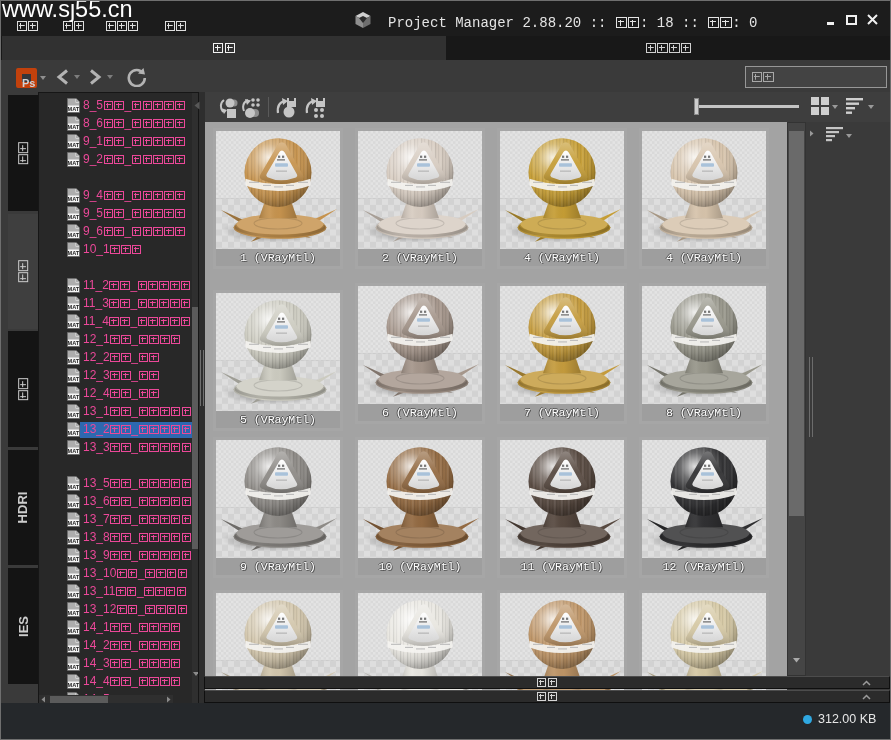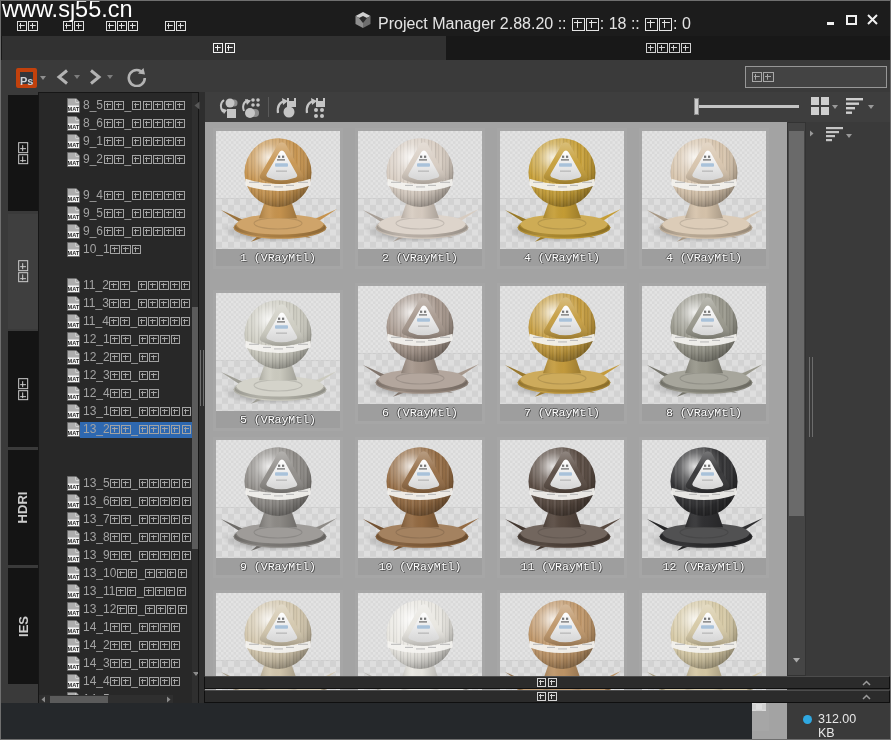--- a/index.html
+++ b/index.html
@@ -3,41 +3,41 @@
 *{margin:0;padding:0;box-sizing:border-box}
 html,body{width:891px;height:740px}
 body{font-family:"Liberation Sans",sans-serif;background:#3a3a3a;position:relative;overflow:hidden}
 .a{position:absolute}
 .cjk i{display:inline-block;width:.80em;height:.80em;border:1px solid currentColor;margin:0 .05em .08em .05em;vertical-align:middle;
  background:linear-gradient(currentColor 0 0) 50% 38%/72% 1px no-repeat,linear-gradient(currentColor 0 0) 38% 50%/1px 72% no-repeat}
 .frame{left:0;top:0;width:891px;height:740px;border:1px solid #6f6f6f;z-index:99;pointer-events:none}
 .titlebar{left:1px;top:1px;width:889px;height:35px;background:#1c1c1c}
 .menu{top:18px;font-size:12.5px;color:#dedede}
 .wm{left:2px;top:-4px;font-size:23.5px;color:#fff;letter-spacing:0;z-index:50;font-weight:normal}
-.titletx{font-family:Liberation Sans, sans-serif;font-size:16px;color:#e4e4e4;top:14px;left:377px;white-space:nowrap}
+.titletx{font-family:Liberation Mono, monospace;font-size:14px;color:#e4e4e4;top:14px;left:387px;white-space:nowrap}
 .tabrow{left:1px;top:36px;width:889px;height:24px;background:#181818}
 .tab{top:0;height:24px;text-align:center;font-size:13px;line-height:24px}
 .tabact{background:#313131;color:#f2f2f2;font-weight:bold}
 .tabina{color:#d0d0d0;font-weight:bold}
 .toolbar1{left:1px;top:60px;width:889px;height:32px;background:#3a3a3a}
-.psbadge{left:15px;top:8px;width:21px;height:20px;background:#33363b;border:4px solid #c2410c;border-radius:2px;color:#ced2d6;font-size:11px;font-weight:bold;text-align:left;line-height:18px}
+.psbadge{left:15px;top:8px;width:21px;height:20px;background:#33363b;border:6px solid #c2410c;border-radius:2px;color:#ced2d6;font-size:11px;font-weight:bold;text-align:left;line-height:18px}
 .filter{left:744px;top:6px;width:142px;height:22px;background:#434343;border:1px solid #979797;color:#a8a8a8;font-size:13px;line-height:20px;padding-left:5px}
 .vtab{left:8px;width:30px;display:flex;align-items:center;justify-content:center;color:#cdcdcd;font-size:13px;font-weight:bold}
 .vtab span{transform:rotate(-90deg);white-space:nowrap}
 .tree{left:38px;top:92px;width:161px;height:613px;background:#282828;border:1px solid #161616;overflow:hidden}
-.trow{left:0;width:161px;height:18px;color:#a3a3a3;font-size:12px;white-space:nowrap;overflow:hidden}
+.trow{left:0;width:161px;height:18px;color:#ec4899;font-size:12px;white-space:nowrap;overflow:hidden}
 .trow .tx{position:absolute;left:44px;top:1px}
 .tsel{background:#2e68b0;left:41px;width:112px;height:16px;top:1px;position:absolute}
 .mat{position:absolute;left:28px;top:1px;width:13px;height:15px}
 .vsc{left:153px;top:0;width:8px;height:613px;background:#2f2f2f}
 .vscth{left:153px;top:214px;width:8px;height:242px;background:#5b5b5b}
 .lab{height:17px;background:#9e9e9e;color:#fff;font-size:11.5px;text-align:center;line-height:17px;font-family:"Liberation Mono",monospace;text-shadow:1px 1px 0 #555,-1px 0 0 #555,0 -1px 0 #555}
 .cell{position:absolute;width:130px;height:141px;background:#a6a6a6;padding:3px}
 .roll{left:204px;width:686px;height:13px;background:#2b2b2b;border:1px solid #0f0f0f;border-top-color:#4c4c4c;color:#d6d6d6;font-size:12px;text-align:center;line-height:11px}
-.statusbar{left:1px;top:703px;width:751px;height:36px;background:#25282b}
+.statusbar{left:1px;top:703px;width:889px;height:36px;background:#25282b}
 .grip{width:1px;background:#6c6c6c;position:absolute}
 </style></head><body>
 <div class="a frame"></div>
 <div class="a titlebar">
 <span class="a menu cjk" style="left:15px"><i></i><i></i></span>
 <span class="a menu cjk" style="left:61px"><i></i><i></i></span>
 <span class="a menu cjk" style="left:104px"><i></i><i></i><i></i></span>
 <span class="a menu cjk" style="left:163px"><i></i><i></i></span>
 <svg class="a" style="left:353px;top:10px" width="18" height="18" viewBox="0 0 18 18">
 <g>
@@ -244,20 +244,29 @@
     </div>
 <div class="a trow" style="top:328px">
       <div class="tsel"></div>
       <svg class="mat" viewBox="0 0 13 15">
         <path d="M0.5 0.5 L9 0.5 L12.5 4 L12.5 14.5 L0.5 14.5 Z" fill="#f5f5f5" stroke="#666" stroke-width=".8"></path>
         <path d="M9 0.5 L9 4 L12.5 4 Z" fill="#ababab"></path>
         <path d="M1 1 L8.6 1 L8.6 4.4 L12 4.4 L12 7.5 L1 7.5 Z" fill="#adadad"></path>
         <text x="6.4" y="13.2" font-size="5.6" font-weight="bold" text-anchor="middle" fill="#222" font-family="Liberation Sans">MAT</text>
       </svg>
       <span class="a tx">13_2<i></i><i></i>_<i></i><i></i><i></i><i></i><i></i></span>
+    </div>
+<div class="a trow" style="top:346px">
+      <svg class="mat" viewBox="0 0 13 15">
+        <path d="M0.5 0.5 L9 0.5 L12.5 4 L12.5 14.5 L0.5 14.5 Z" fill="#f5f5f5" stroke="#666" stroke-width=".8"></path>
+        <path d="M9 0.5 L9 4 L12.5 4 Z" fill="#ababab"></path>
+        <path d="M1 1 L8.6 1 L8.6 4.4 L12 4.4 L12 7.5 L1 7.5 Z" fill="#adadad"></path>
+        <text x="6.4" y="13.2" font-size="5.6" font-weight="bold" text-anchor="middle" fill="#222" font-family="Liberation Sans">MAT</text>
+      </svg>
+      <span class="a tx">13_3<i></i><i></i>_<i></i><i></i><i></i><i></i><i></i></span>
     </div>
 <div class="a trow" style="top:382px">
       <svg class="mat" viewBox="0 0 13 15">
         <path d="M0.5 0.5 L9 0.5 L12.5 4 L12.5 14.5 L0.5 14.5 Z" fill="#f5f5f5" stroke="#666" stroke-width=".8"></path>
         <path d="M9 0.5 L9 4 L12.5 4 Z" fill="#ababab"></path>
         <path d="M1 1 L8.6 1 L8.6 4.4 L12 4.4 L12 7.5 L1 7.5 Z" fill="#adadad"></path>
         <text x="6.4" y="13.2" font-size="5.6" font-weight="bold" text-anchor="middle" fill="#222" font-family="Liberation Sans">MAT</text>
       </svg>
       <span class="a tx">13_5<i></i><i></i>_<i></i><i></i><i></i><i></i><i></i></span>
     </div>

